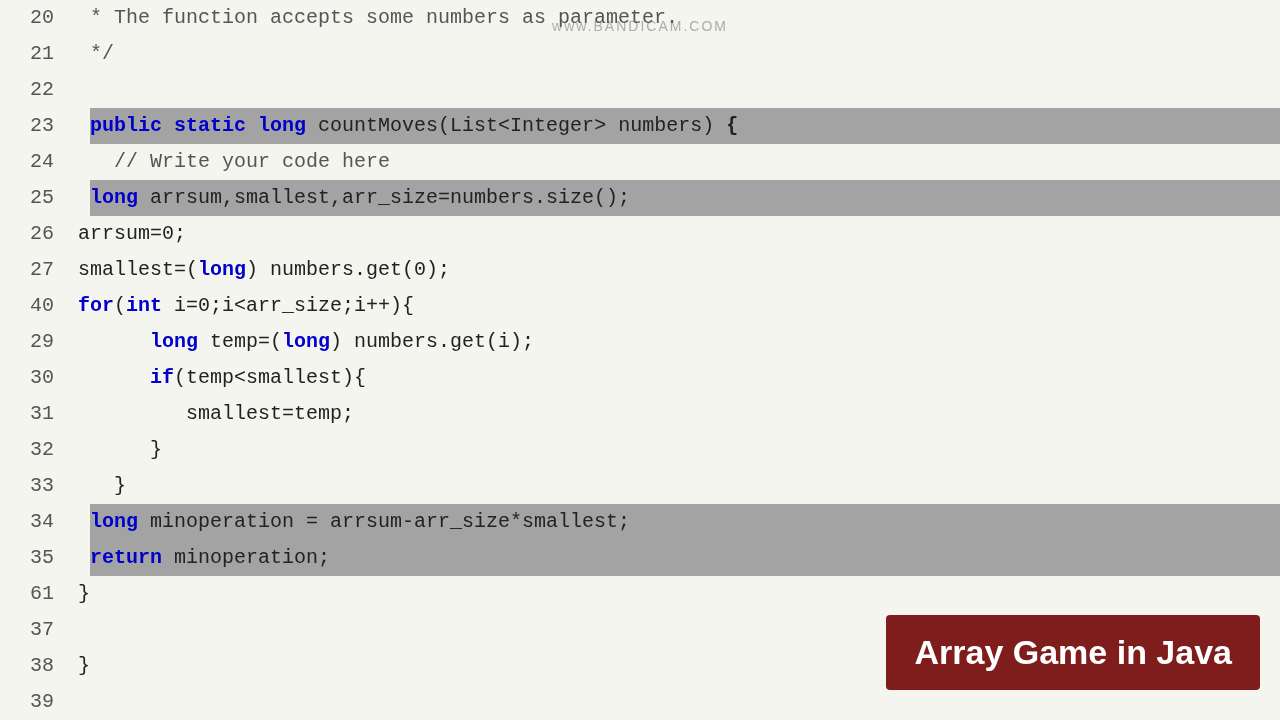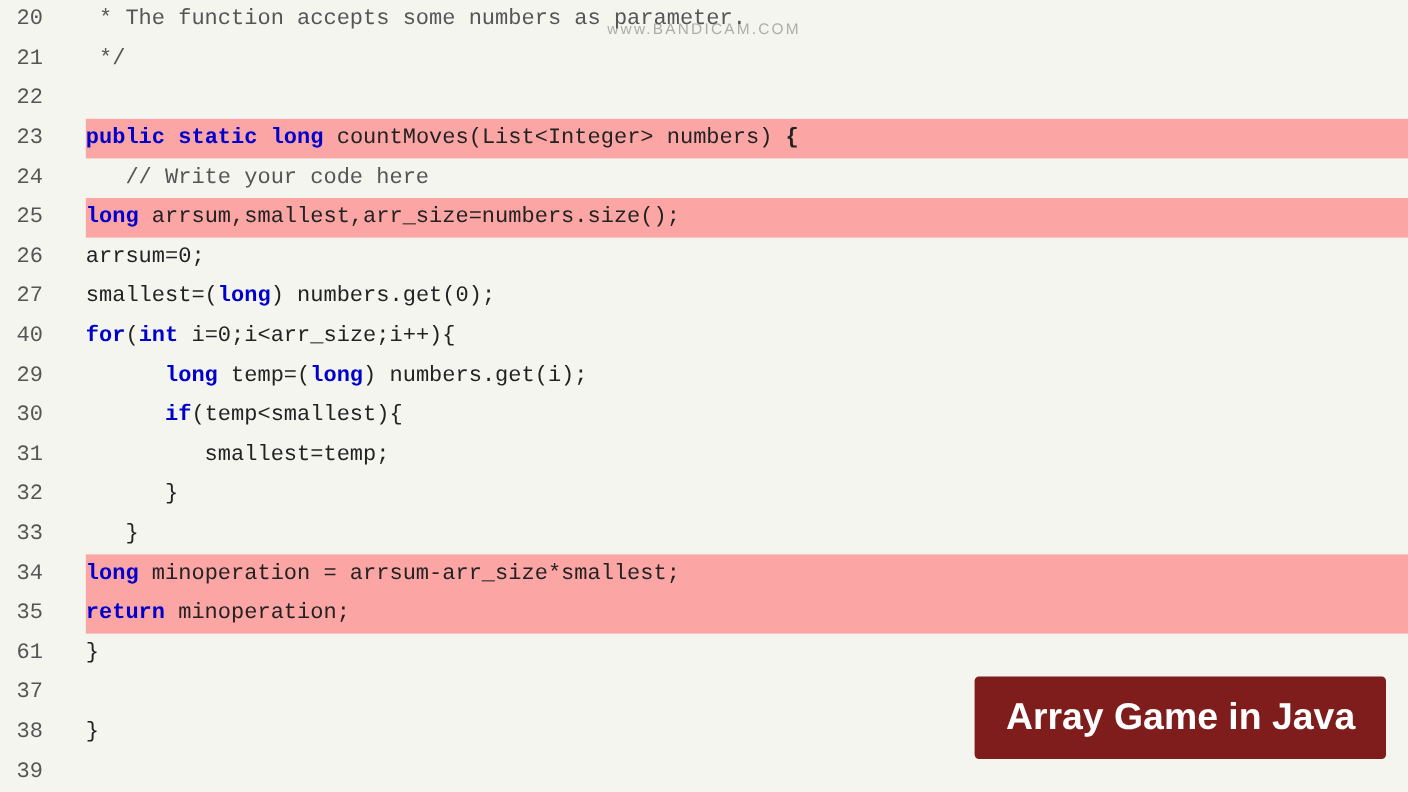--- a/index.html
+++ b/index.html
@@ -40,21 +40,20 @@
     }
 
     .line-number {
       display: block;
       height: 36px;
       line-height: 36px;
       padding-right: 16px;
       color: #555;
       font-size: 20px;
       font-weight: 400;
-      text-align: center;
     }
 
     .code-lines {
       flex: 1;
       padding-left: 8px;
       overflow: hidden;
     }
 
     .code-line {
       display: block;
@@ -95,21 +94,22 @@
       color: #ffffff;
       font-family: Arial, sans-serif;
       font-size: 34px;
       font-weight: bold;
       padding: 18px 28px;
       border-radius: 4px;
       z-index: 20;
     }
 
     .highlight-line {
-      background-color: #fca5a5;
+      background-color: #a3a3a3;
+      margin-left: 12px;
     }
   </style>
 </head>
 <body>
 
 <div class="code-editor">
 
   <div class="watermark">www.BANDICAM.COM</div>
 
   <div class="code-content">

